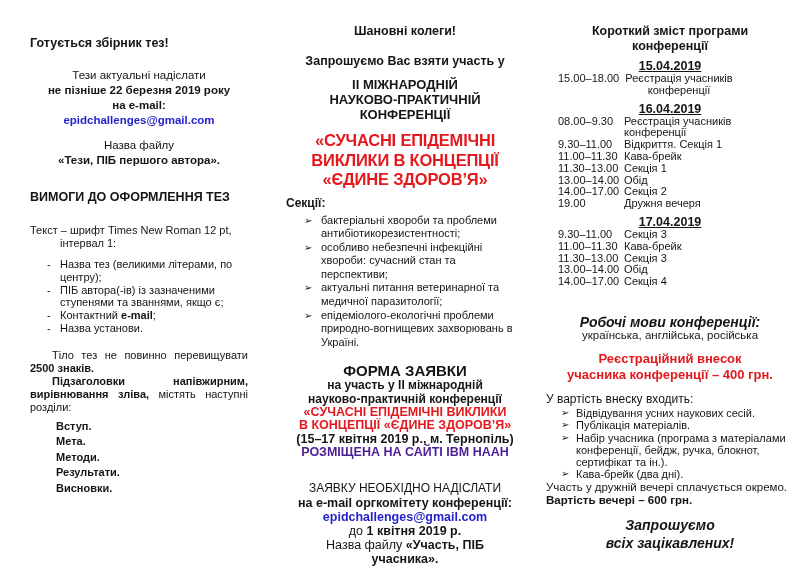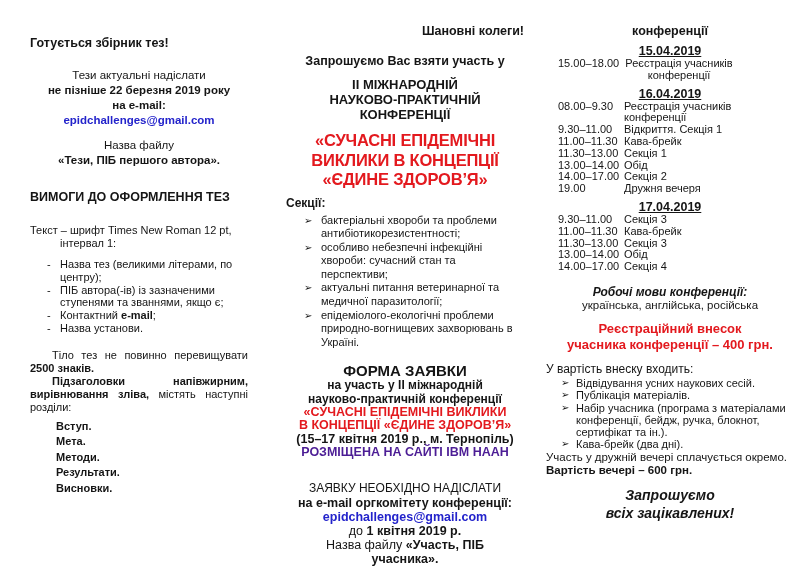--- a/index.html
+++ b/index.html
@@ -40,21 +40,21 @@
   .dash-list .li{display:flex;font-size:11px;line-height:12.8px;}
   .dash-list .mk{width:13px;flex-shrink:0;margin-left:17px;}
   .dash-list .tx{flex:1;}
   .p-limit{margin:14px 0 0 0;text-indent:22px;}
   .p-sub{margin:0;text-indent:22px;}
   .sections{padding-left:26px;margin-top:5px;}
   .sections div{font-size:11px;line-height:15.5px;font-weight:bold;}
   .l-price{margin-top:16px;}
 
   
-  .m-salut{font-size:12.5px;line-height:15px;text-align:right;}
+  .m-salut{font-size:12.5px;line-height:15px;}
   .m-invite{margin-top:15px;font-size:12.5px;line-height:15px;}
   .m-conf{margin-top:8px;font-size:13px;line-height:15px;}
   .m-title{margin-top:9px;font-size:16.5px;line-height:19.5px;letter-spacing:-0.2px;}
   .m-sek{margin-top:6px;font-size:12px;line-height:14px;text-align:left;}
   .arrow-list{margin:4px 0 0 0;padding:0 0 0 18px;list-style:none;}
   .arrow-list .li{display:flex;font-size:11px;line-height:13.6px;}
   .arrow-list .mk{width:17px;flex-shrink:0;font-size:10px;}
   .arrow-list .tx{flex:1;}
   .m-form-h{margin-top:13px;font-size:15px;line-height:17px;}
   .m-form{font-size:12px;line-height:13.2px;}
@@ -63,21 +63,21 @@
   .m-send2{font-size:12.5px;line-height:14px;}
 
   
   .r-head{font-size:12.5px;line-height:15px;}
   .r-date{margin-top:5px;font-size:12.5px;line-height:14px;}
   .schedule{padding-left:12px;}
   .srow{display:flex;font-size:11px;line-height:11.8px;}
   .stime{width:66px;flex-shrink:0;}
   .sact{flex:1;}
   .sact.c2{text-align:center;padding-right:60px;}
-  .r-lang-label{margin-top:12px;font-size:12px;line-height:14px;}
+  .r-lang-label{margin-top:27px;font-size:14px;line-height:14px;}
   .r-lang{font-size:11.5px;line-height:13px;}
   .r-fee{margin-top:9px;font-size:13px;line-height:16px;}
   .r-incl-label{margin-top:9px;font-size:12px;line-height:14px;}
   .r-arrow-list{margin:1px 0 0 0;padding:0 0 0 15px;list-style:none;}
   .r-arrow-list .li{display:flex;font-size:11px;line-height:12.3px;}
   .r-arrow-list .mk{width:15px;flex-shrink:0;font-size:10px;}
   .r-arrow-list .tx{flex:1;}
   .r-dinner{font-size:11.5px;line-height:13.5px;}
   .r-closing{margin-top:8px;font-size:14px;line-height:18px;}
 </style>
@@ -189,20 +189,21 @@
     <div class="m-submit">ЗАЯВКУ НЕОБХІДНО НАДІСЛАТИ</div>
     <div class="b m-send2">на e-mail оргкомітету конференції:</div>
     <div class="m-send2"><a class="email">epidchallenges@gmail.com</a></div>
     <div class="m-send2"><span>до </span><span class="b">1 квітня 2019 р.</span></div>
     <div class="m-send2"><span>Назва файлу </span><span class="b">«Участь, ПІБ</span></div>
     <div class="m-send2 b">учасника».</div>
   </div>
 
   <div class="col col-right">
     <div class="b c r-head">
+      <div>Короткий зміст програми</div>
       <div>конференції</div>
     </div>
 
     <div class="b u c r-date">15.04.2019</div>
     <div class="schedule">
       <div class="srow">
         <span class="stime">15.00–18.00</span>
         <span class="sact c2">Реєстрація учасників конференції</span>
       </div>
     </div>

